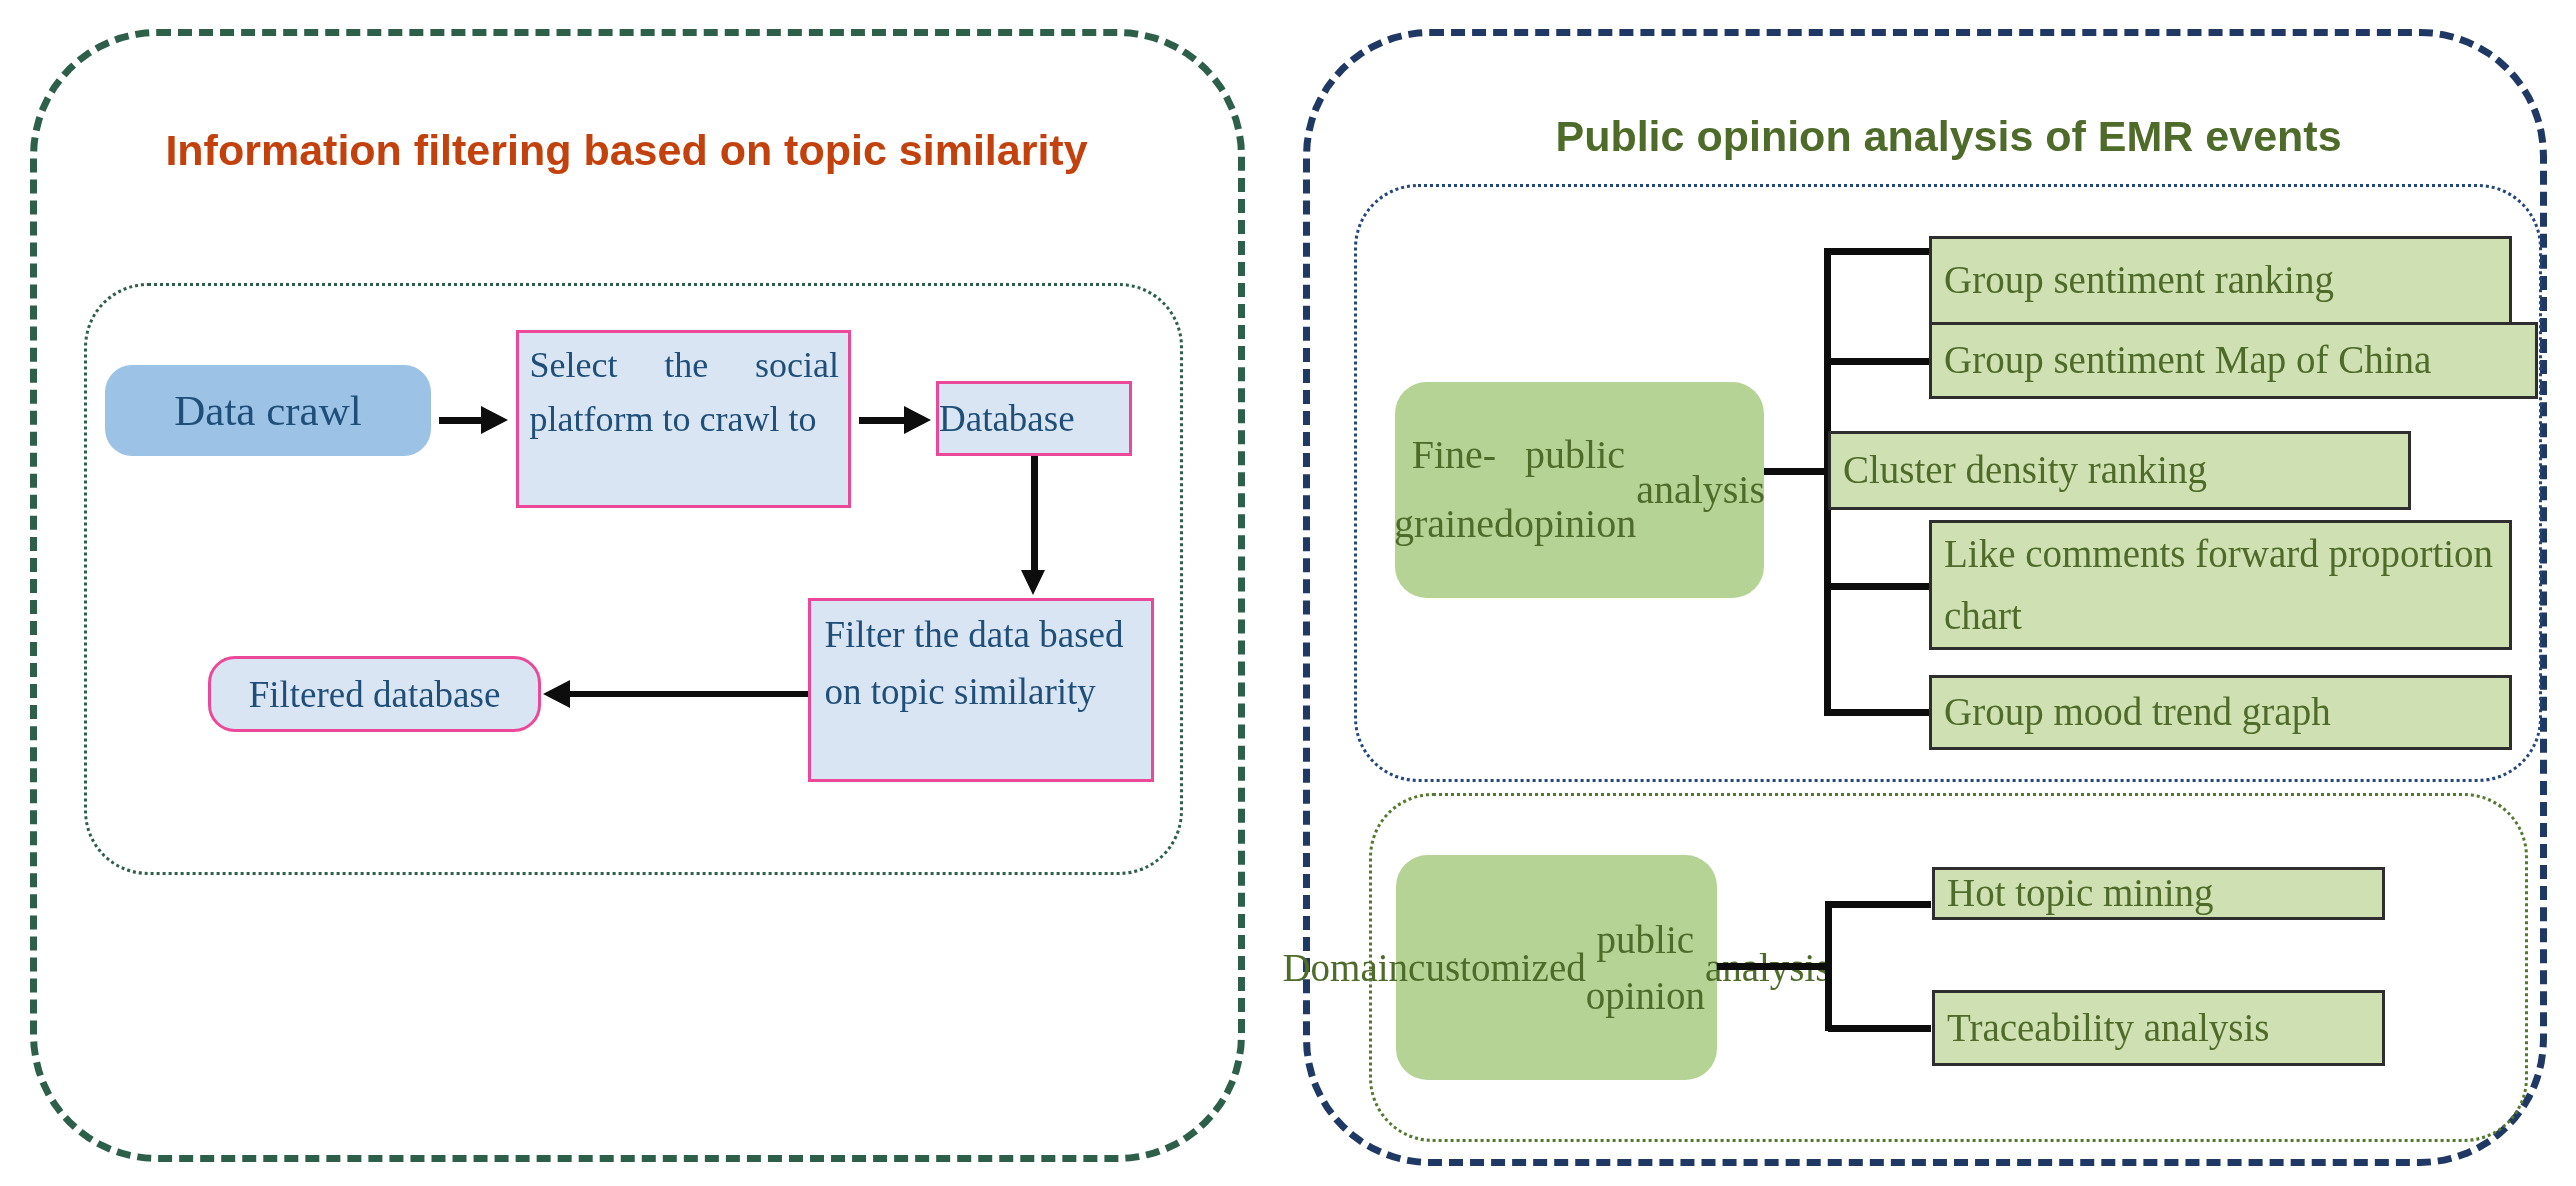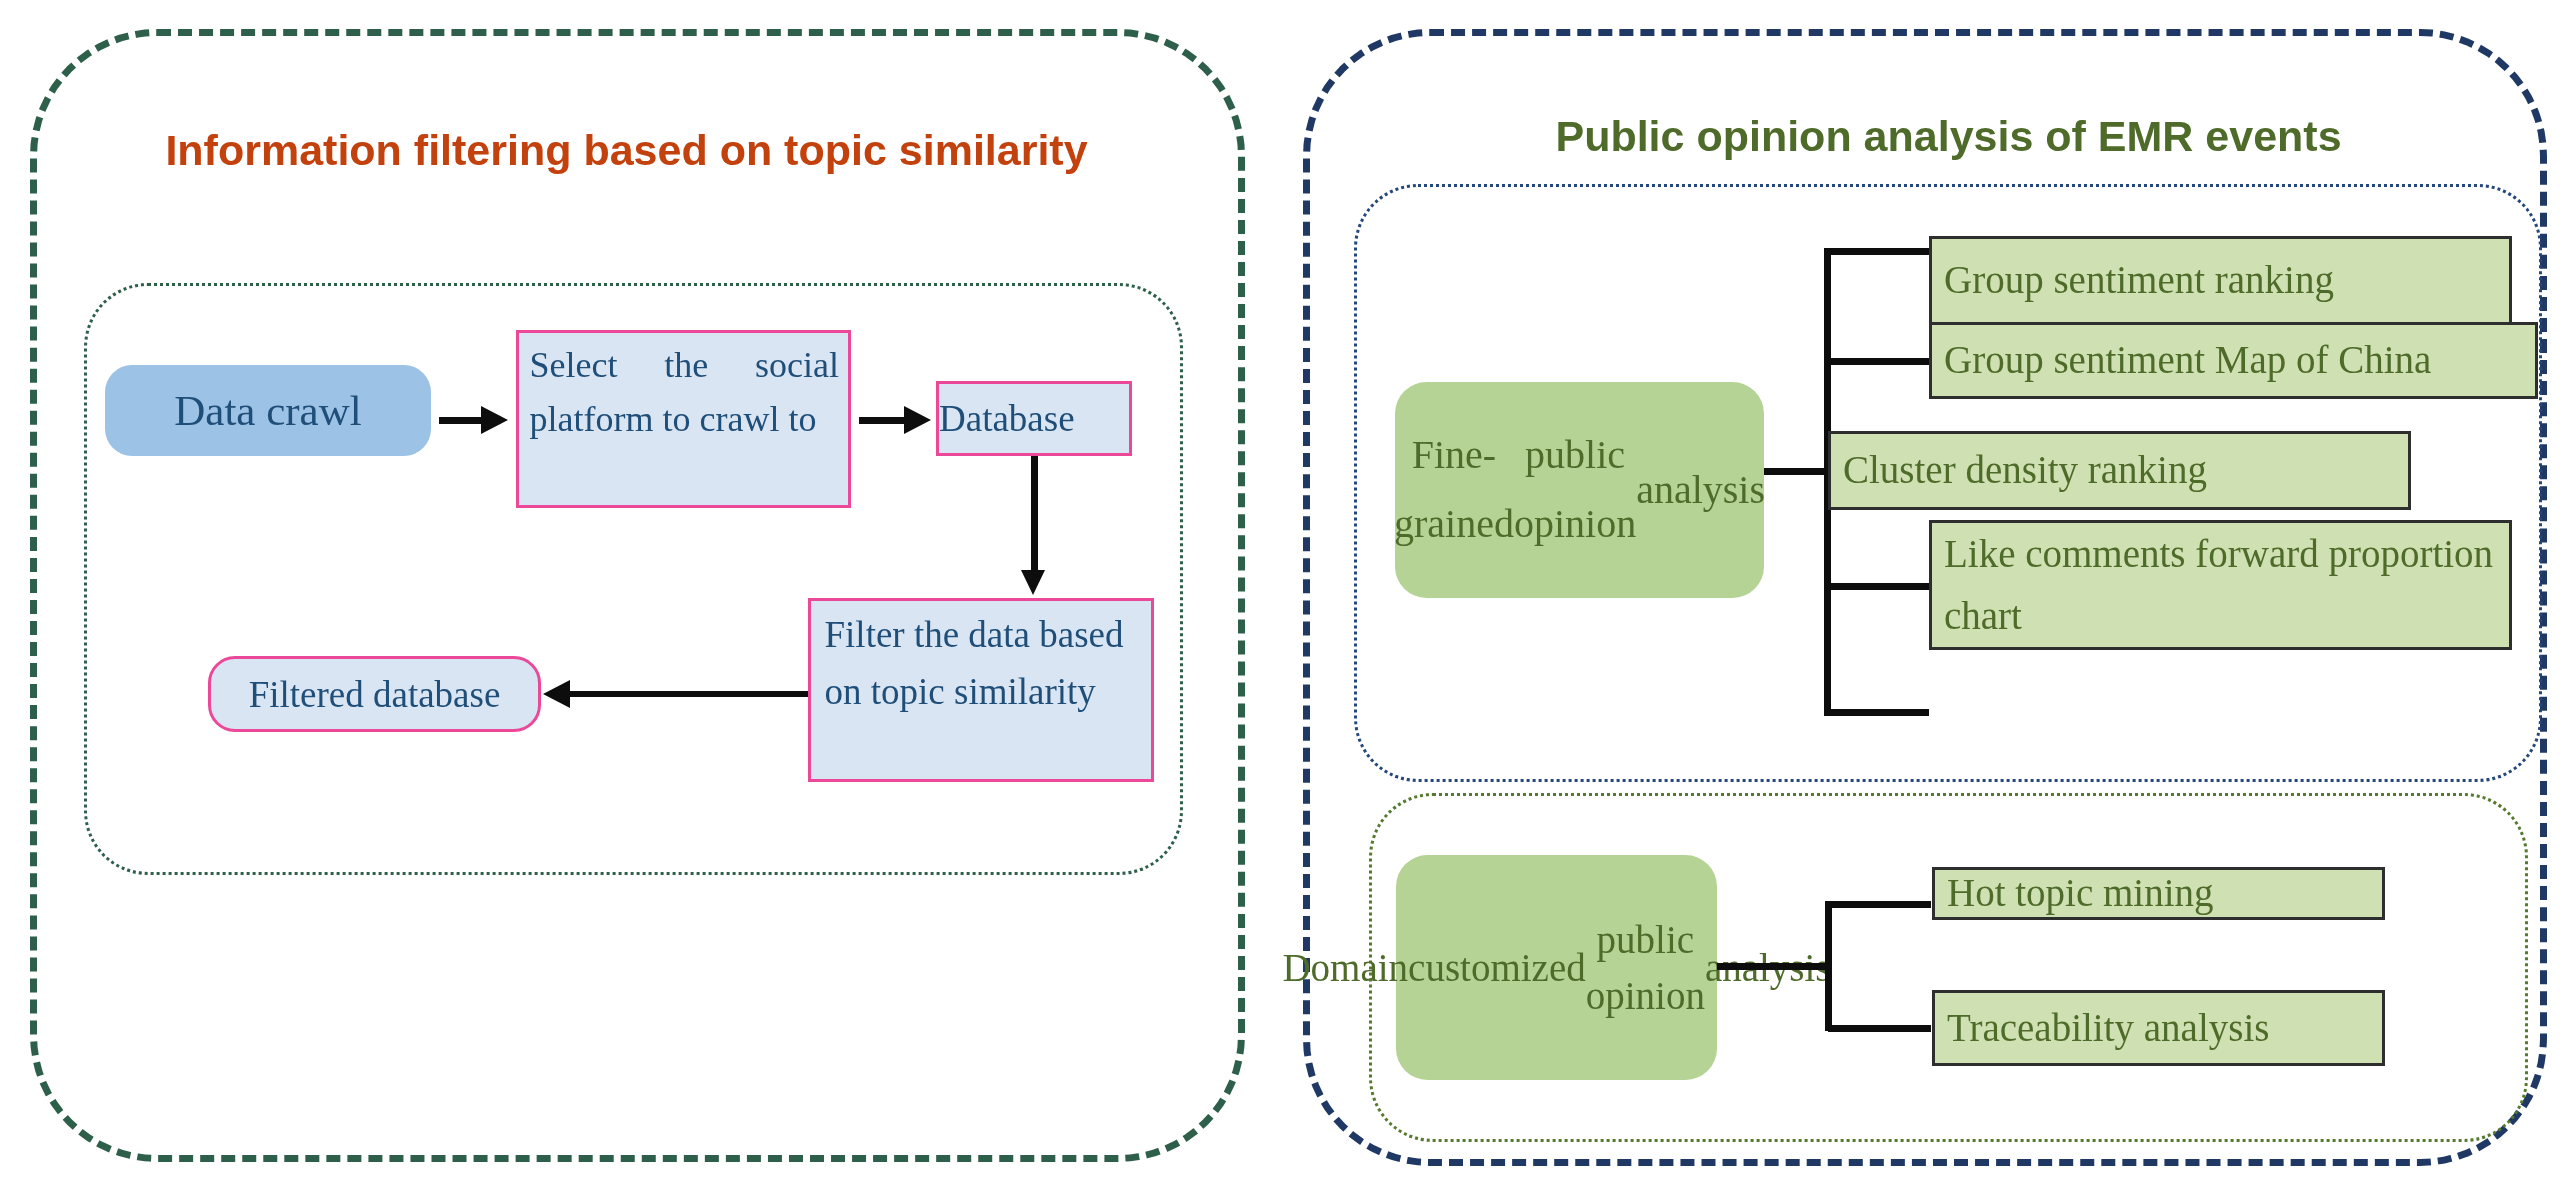--- a/index.html
+++ b/index.html
@@ -135,20 +135,23 @@
   </div>
   <div class="leafbox leaf-2">
     <span>Group sentiment Map of China</span>
   </div>
   <div class="leafbox leaf-3">
     <span>Cluster density ranking</span>
   </div>
   <div class="leafbox leaf-4">
     <span>Like comments forward proportion chart</span>
   </div>
+  <div class="leafbox leaf-5">
+    <span>Group mood trend graph</span>
+  </div>
 
   <div class="inner-group inner-right-2"></div>
 
   <div class="greenround box-domain">
     <span class="line-label">Domain</span>
     <span class="line-label">customized</span>
     <span class="line-label">public opinion</span>
     <span class="line-label">analysis</span>
   </div>
 

